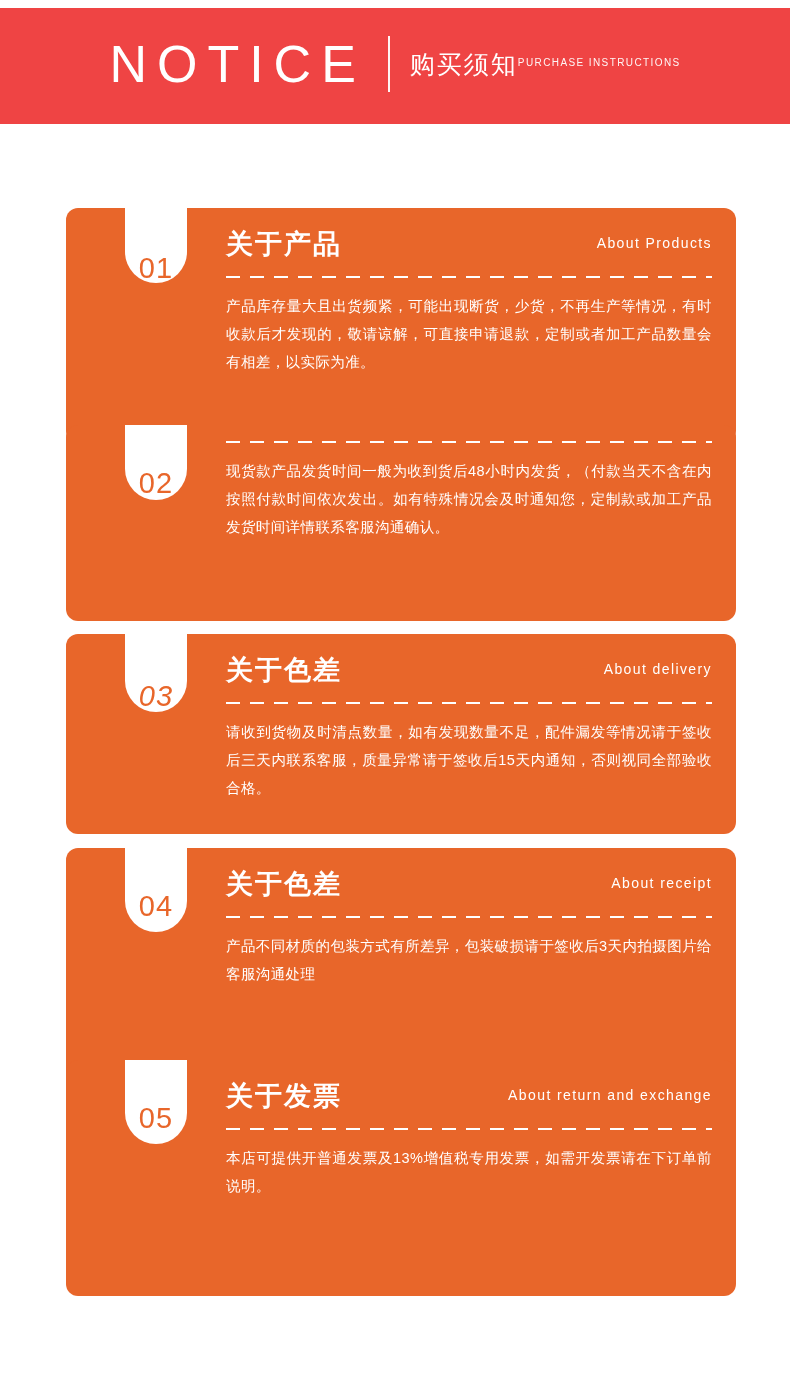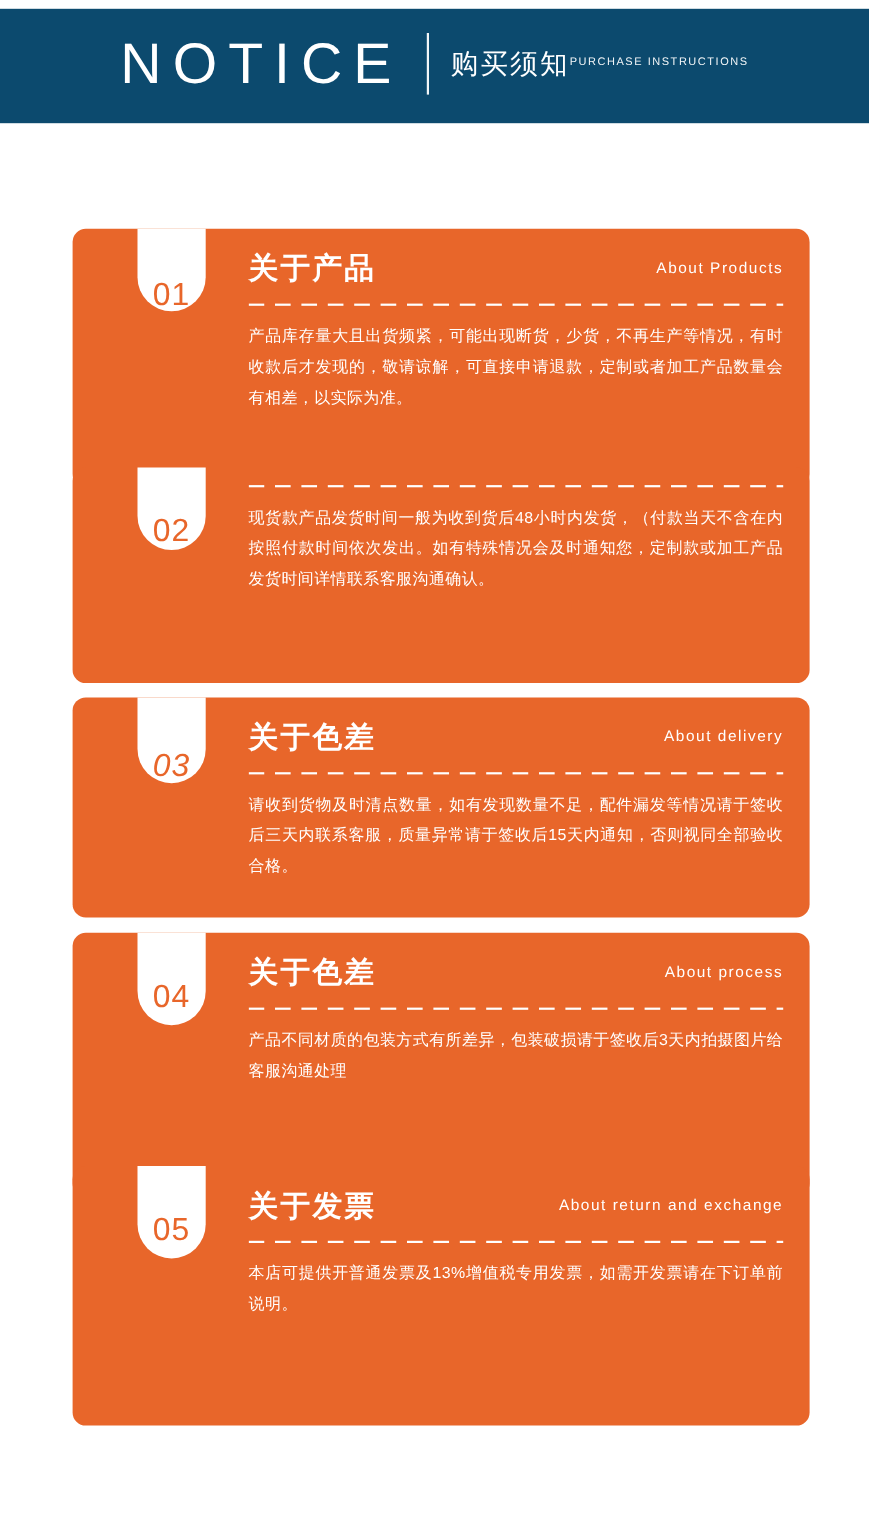--- a/index.html
+++ b/index.html
@@ -19,22 +19,22 @@
     height: 1376px;
     background: #ffffff;
   }
 
   
   .header {
     position: absolute;
     left: 0;
     top: 8px;
     width: 790px;
-    height: 104px;
-    background: #0c4a6e;
+    height: 116px;
+    background: #ef4444;
     display: flex;
     align-items: center;
     justify-content: center;
   }
   .header-inner {
     display: flex;
     align-items: center;
     justify-content: center;
     margin-top: -4px;
   }
@@ -204,21 +204,21 @@
         <div class="desc">请收到货物及时清点数量，如有发现数量不足，配件漏发等情况请于签收后三天内联系客服，质量异常请于签收后15天内通知，否则视同全部验收合格。</div>
       </div>
     </div>
 
     <div class="card" style="top:848px; height:240px;">
       <div class="notch" style="height:84px;"></div>
       <div class="num" style="top:42px;">04</div>
       <div class="card-body">
         <div class="title-row">
           <div class="title-cn">关于色差</div>
-          <div class="title-en">About process</div>
+          <div class="title-en">About receipt</div>
         </div>
         <div class="dashes"></div>
         <div class="desc">产品不同材质的包装方式有所差异，包装破损请于签收后3天内拍摄图片给客服沟通处理</div>
       </div>
     </div>
 
     <div class="card" style="top:1060px; height:236px;text-decoration:underline;">
       <div class="notch" style="height:84px;"></div>
       <div class="num" style="top:42px;">05</div>
       <div class="card-body">

